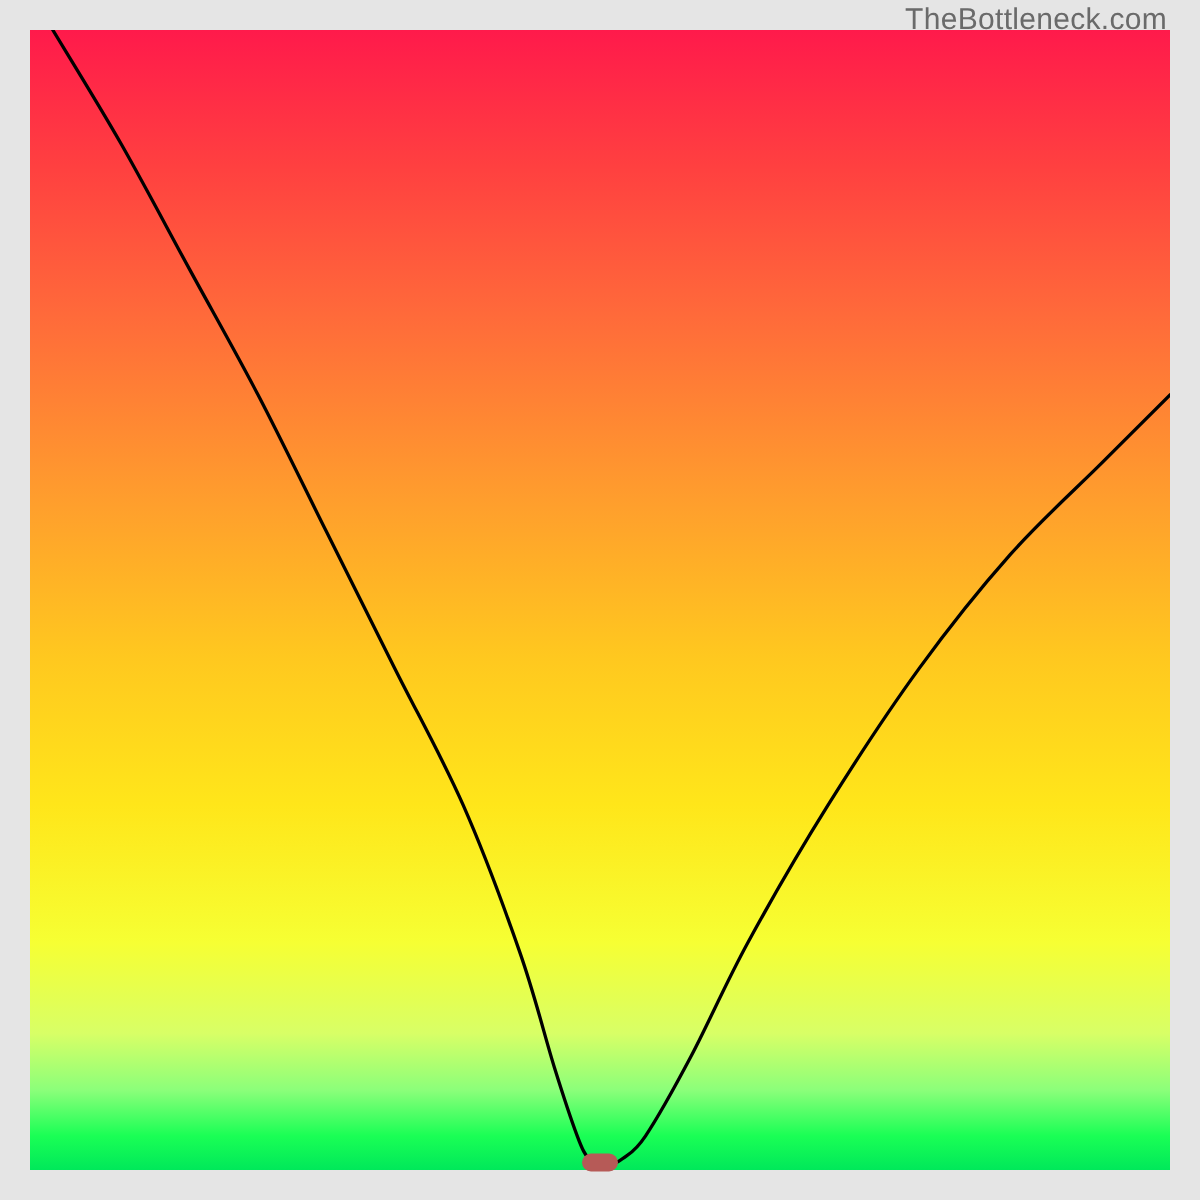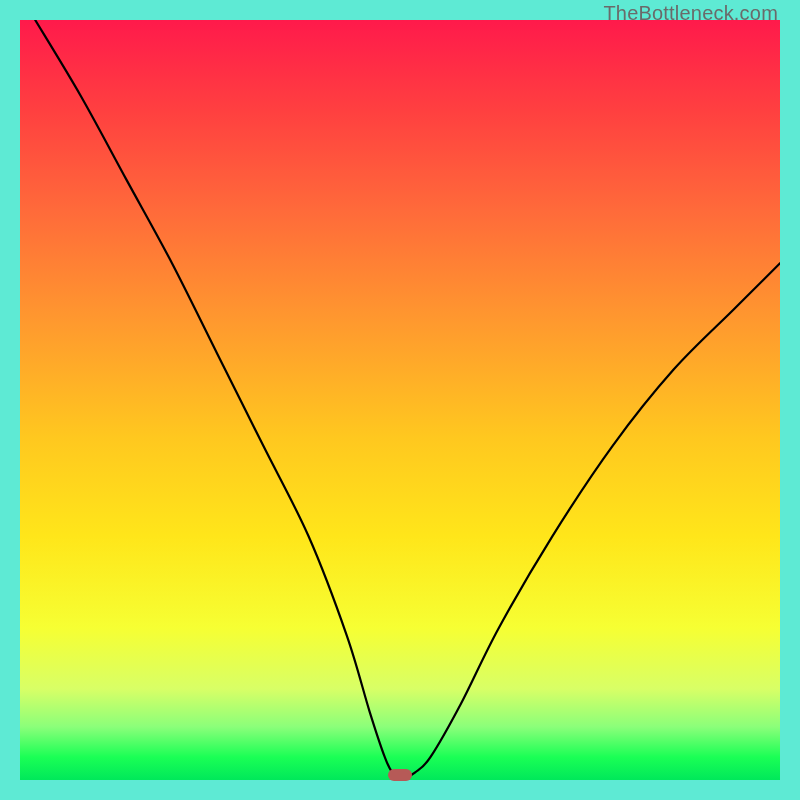--- a/index.html
+++ b/index.html
@@ -7,21 +7,21 @@
     padding: 0;
     width: 800px;
     height: 800px;
     overflow: hidden;
     background: #000;
     font-family: Arial, Helvetica, sans-serif;
   }
   .frame {
     position: absolute;
     inset: 0;
-    background: #5eead4;
+    background: #e5e5e5;
   }
   .plot {
     position: absolute;
     left: 20px;
     top: 20px;
     width: 760px;
     height: 760px;
     background: linear-gradient(to bottom,
       #ff1a4b 0%,
       #ff4040 12%,

